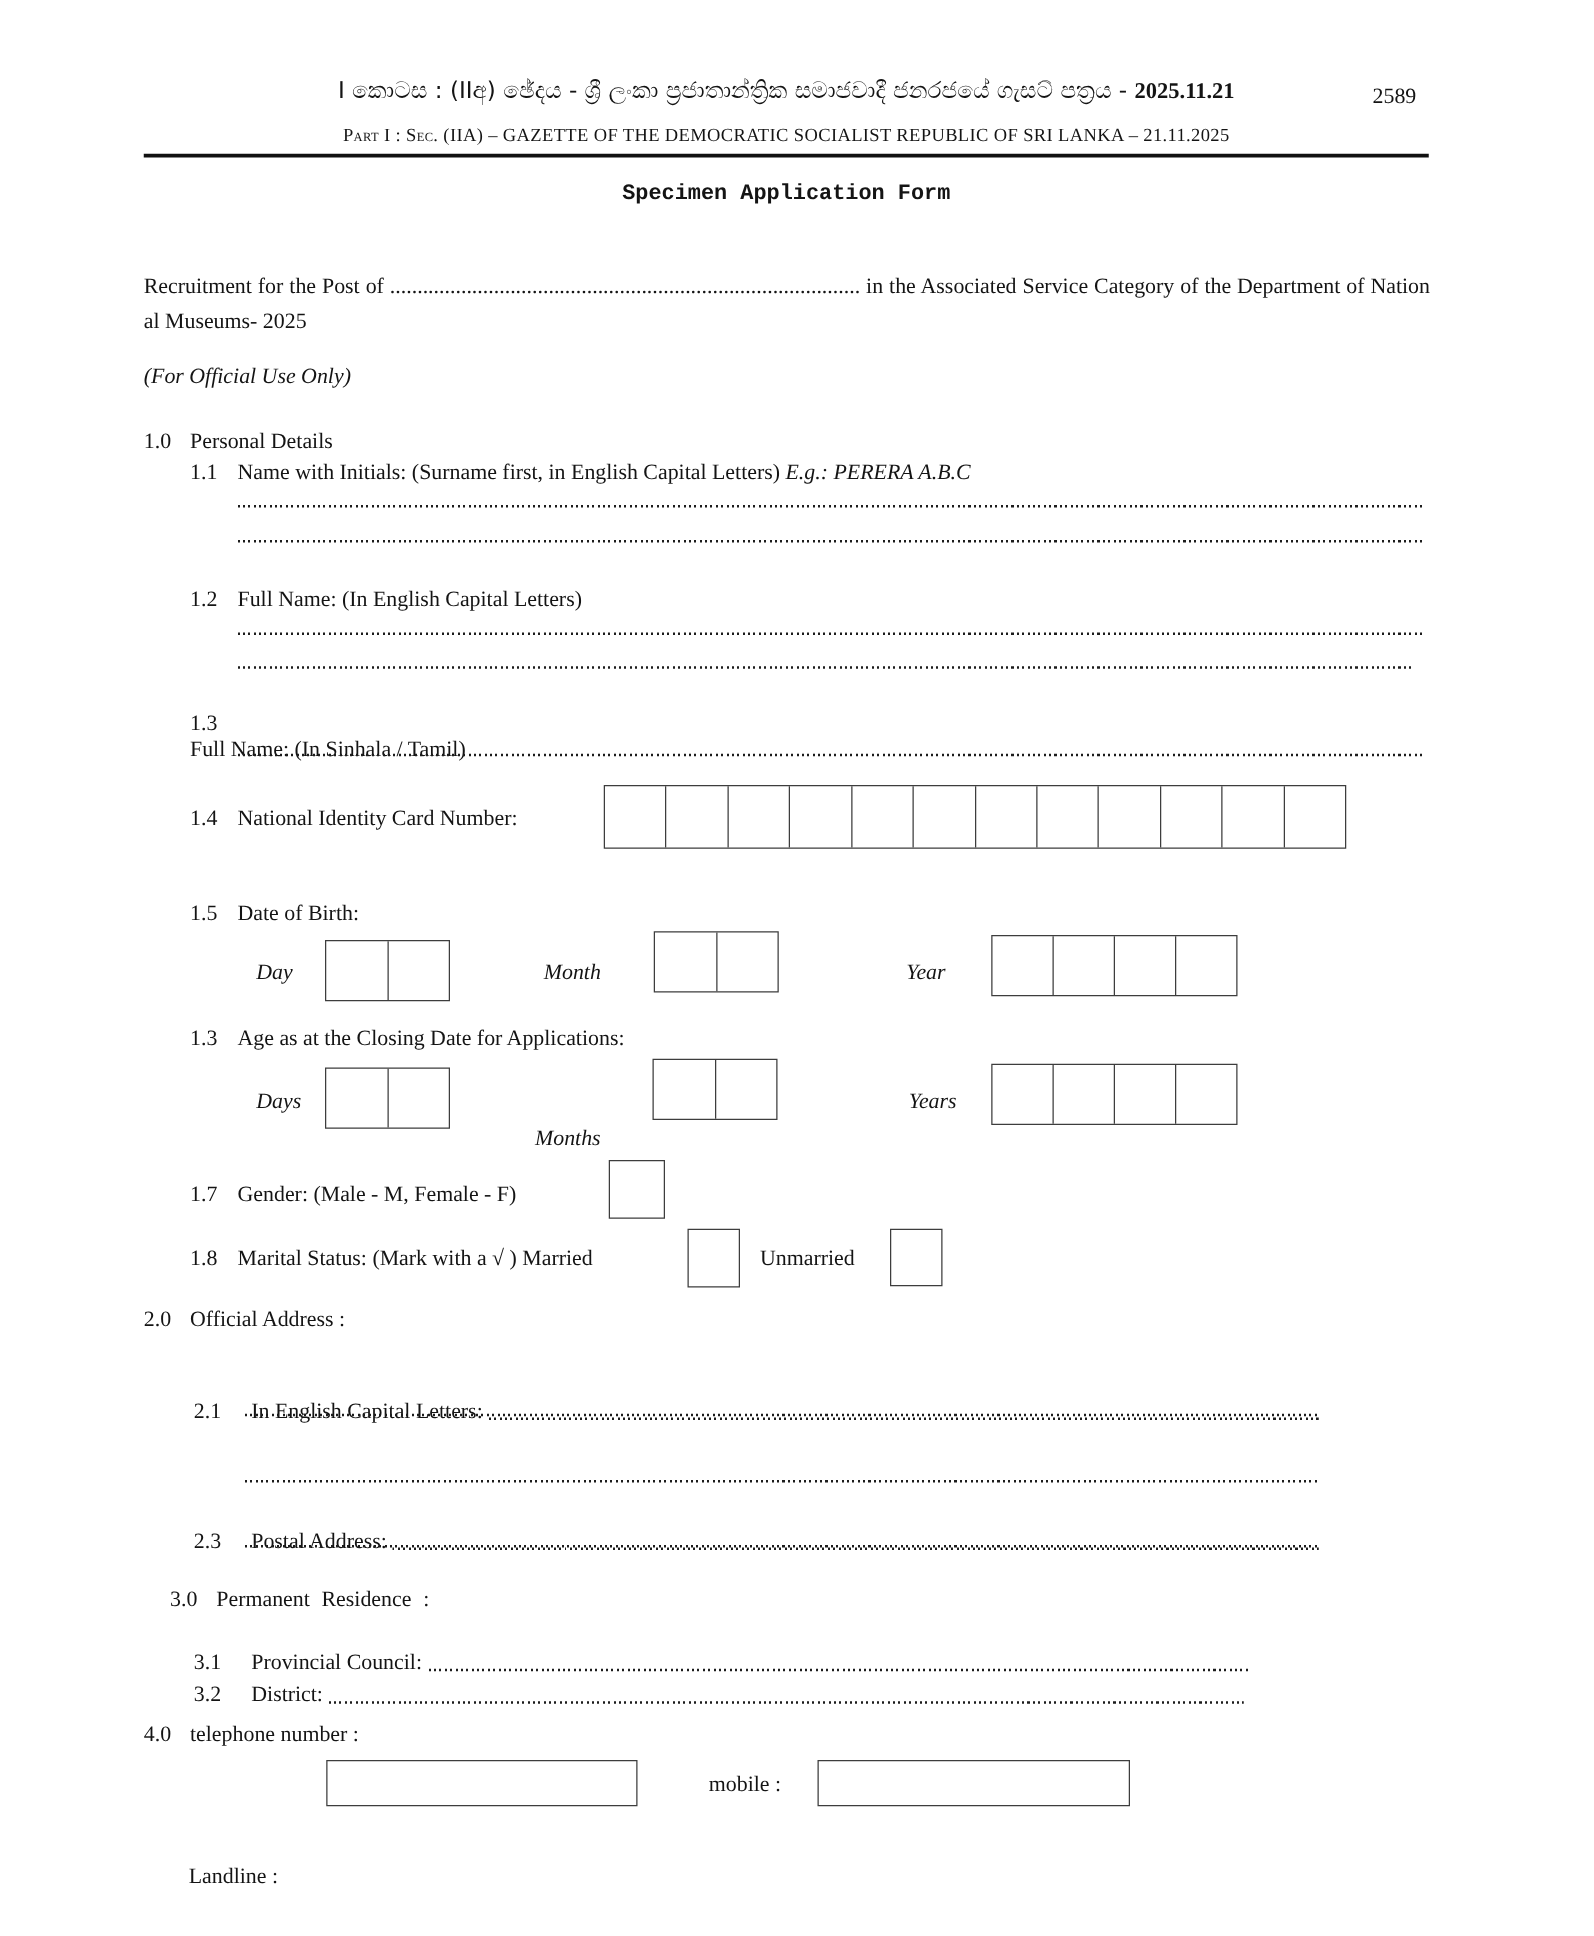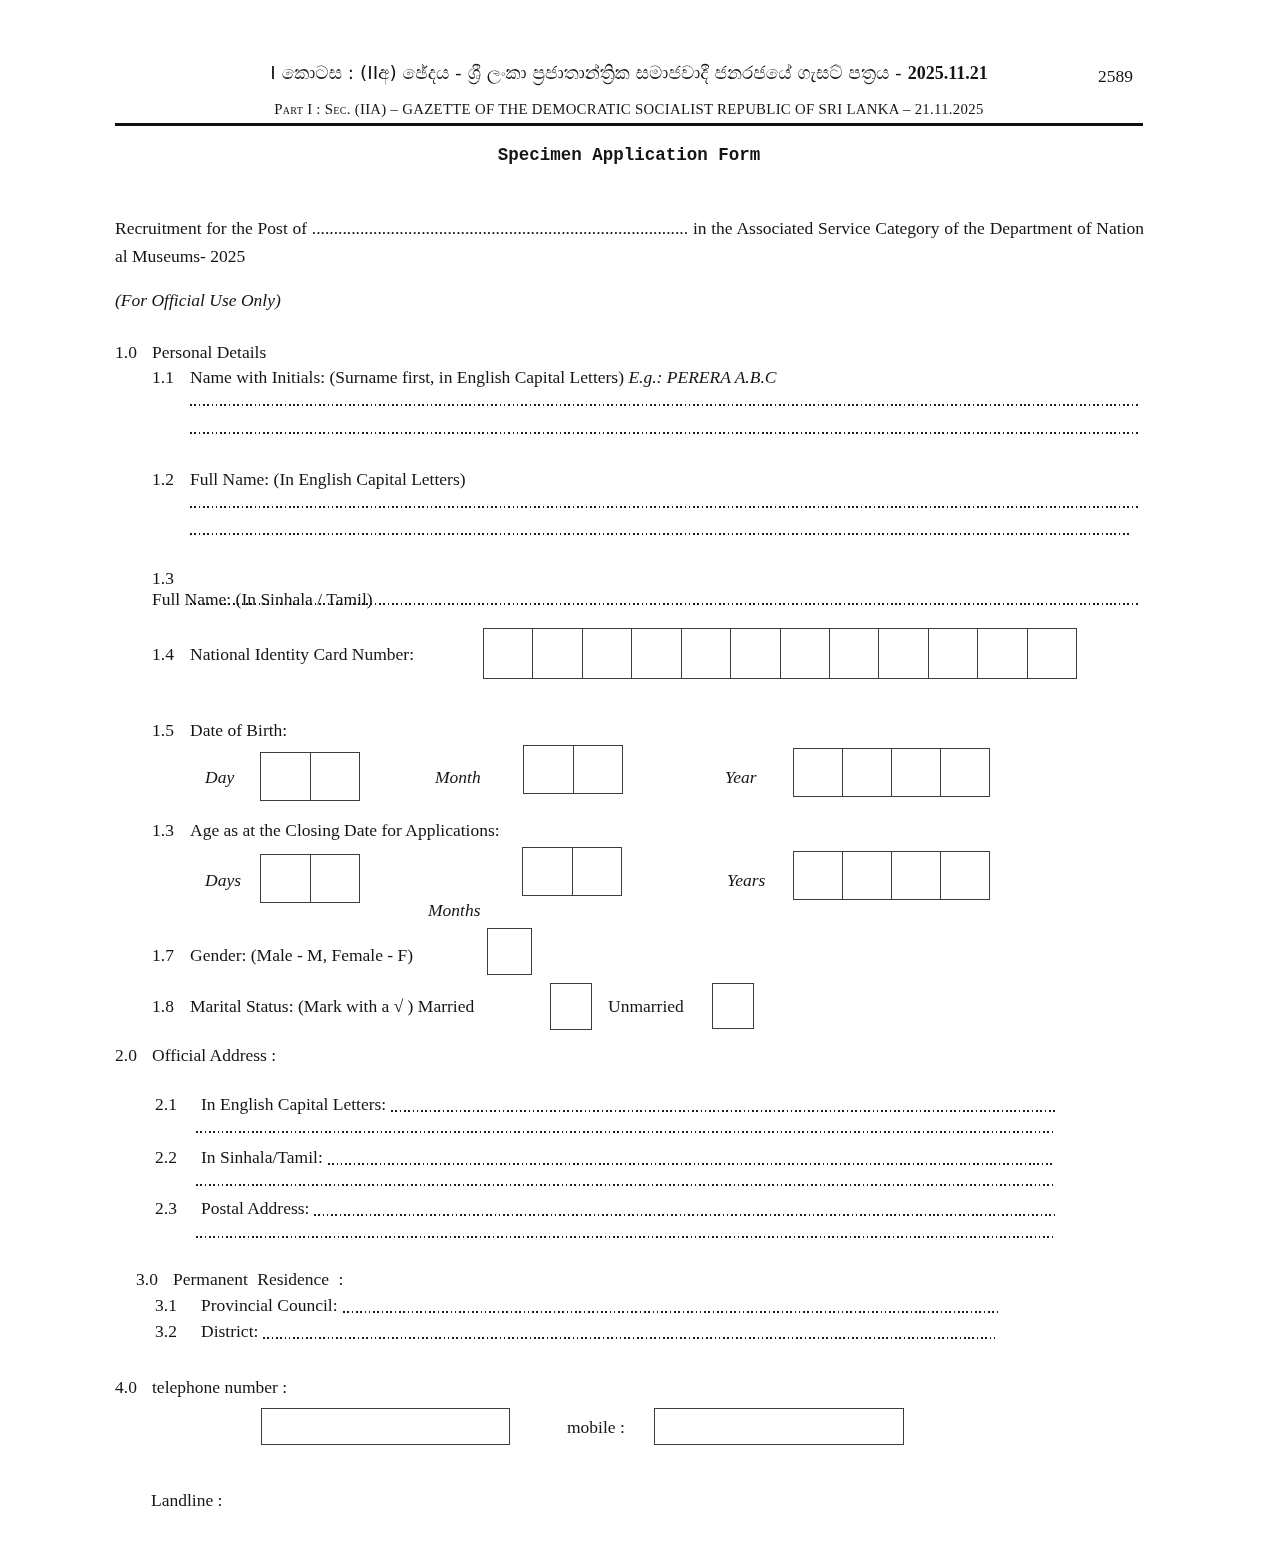--- a/index.html
+++ b/index.html
@@ -12,21 +12,21 @@
     font-size:17.5px;
     overflow:hidden;
   }
   .abs { position:absolute; }
   .center { text-align:center; }
   .bold { font-weight:bold; }
   .italic { font-style:italic; }
   .smallcaps { font-variant:small-caps; }
   .num { display:inline-block; min-width:38px; }
   .num-wide { display:inline-block; min-width:37px; }
-  .num-sub { display:inline-block; min-width:41px; }
+  .num-sub { display:inline-block; min-width:41px;margin-top:24px; }
   .rule { background:#111; }
   .dotline {
     height:2px;
     background-image:repeating-linear-gradient(to right, #1c1c1c 0 1.6px, transparent 1.6px 4.3px);
   }
   .flexrow { display:flex; align-items:baseline; }
   .flexrow .fill { flex:1; align-self:flex-end; margin-bottom:3px; }
   .flexrow .lbl { white-space:nowrap; margin-right:5px; }
   .cellrow {
     display:flex;
@@ -156,25 +156,20 @@
 
   <div class="abs" style="left:115px; top:1045px;"><span class="num-wide">2.0</span><span>Official Address :</span></div>
 
   <div class="abs flexrow" style="left:155px; top:1094px; width:900px;">
       <span class="num-sub lbl">2.1</span>
       <span class="lbl">In English Capital Letters:</span>
       <span class="dotline fill"></span>
     </div>
   <div class="abs dotline" style="left:196px; top:1131px; width:859px;"></div>
 
-  <div class="abs flexrow" style="left:155px; top:1147px; width:900px;">
-      <span class="num-sub lbl">2.2</span>
-      <span class="lbl">In Sinhala/Tamil:</span>
-      <span class="dotline fill"></span>
-    </div>
   <div class="abs dotline" style="left:196px; top:1184px; width:859px;"></div>
 
   <div class="abs flexrow" style="left:155px; top:1198px; width:900px;">
       <span class="num-sub lbl">2.3</span>
       <span class="lbl">Postal Address:</span>
       <span class="dotline fill"></span>
     </div>
   <div class="abs dotline" style="left:196px; top:1236px; width:859px;"></div>
 
   <div class="abs wordspread" style="left:124px; top:1269px;margin-left:12px;"><span class="num-wide">3.0</span><span>Permanent Residence :</span></div>

